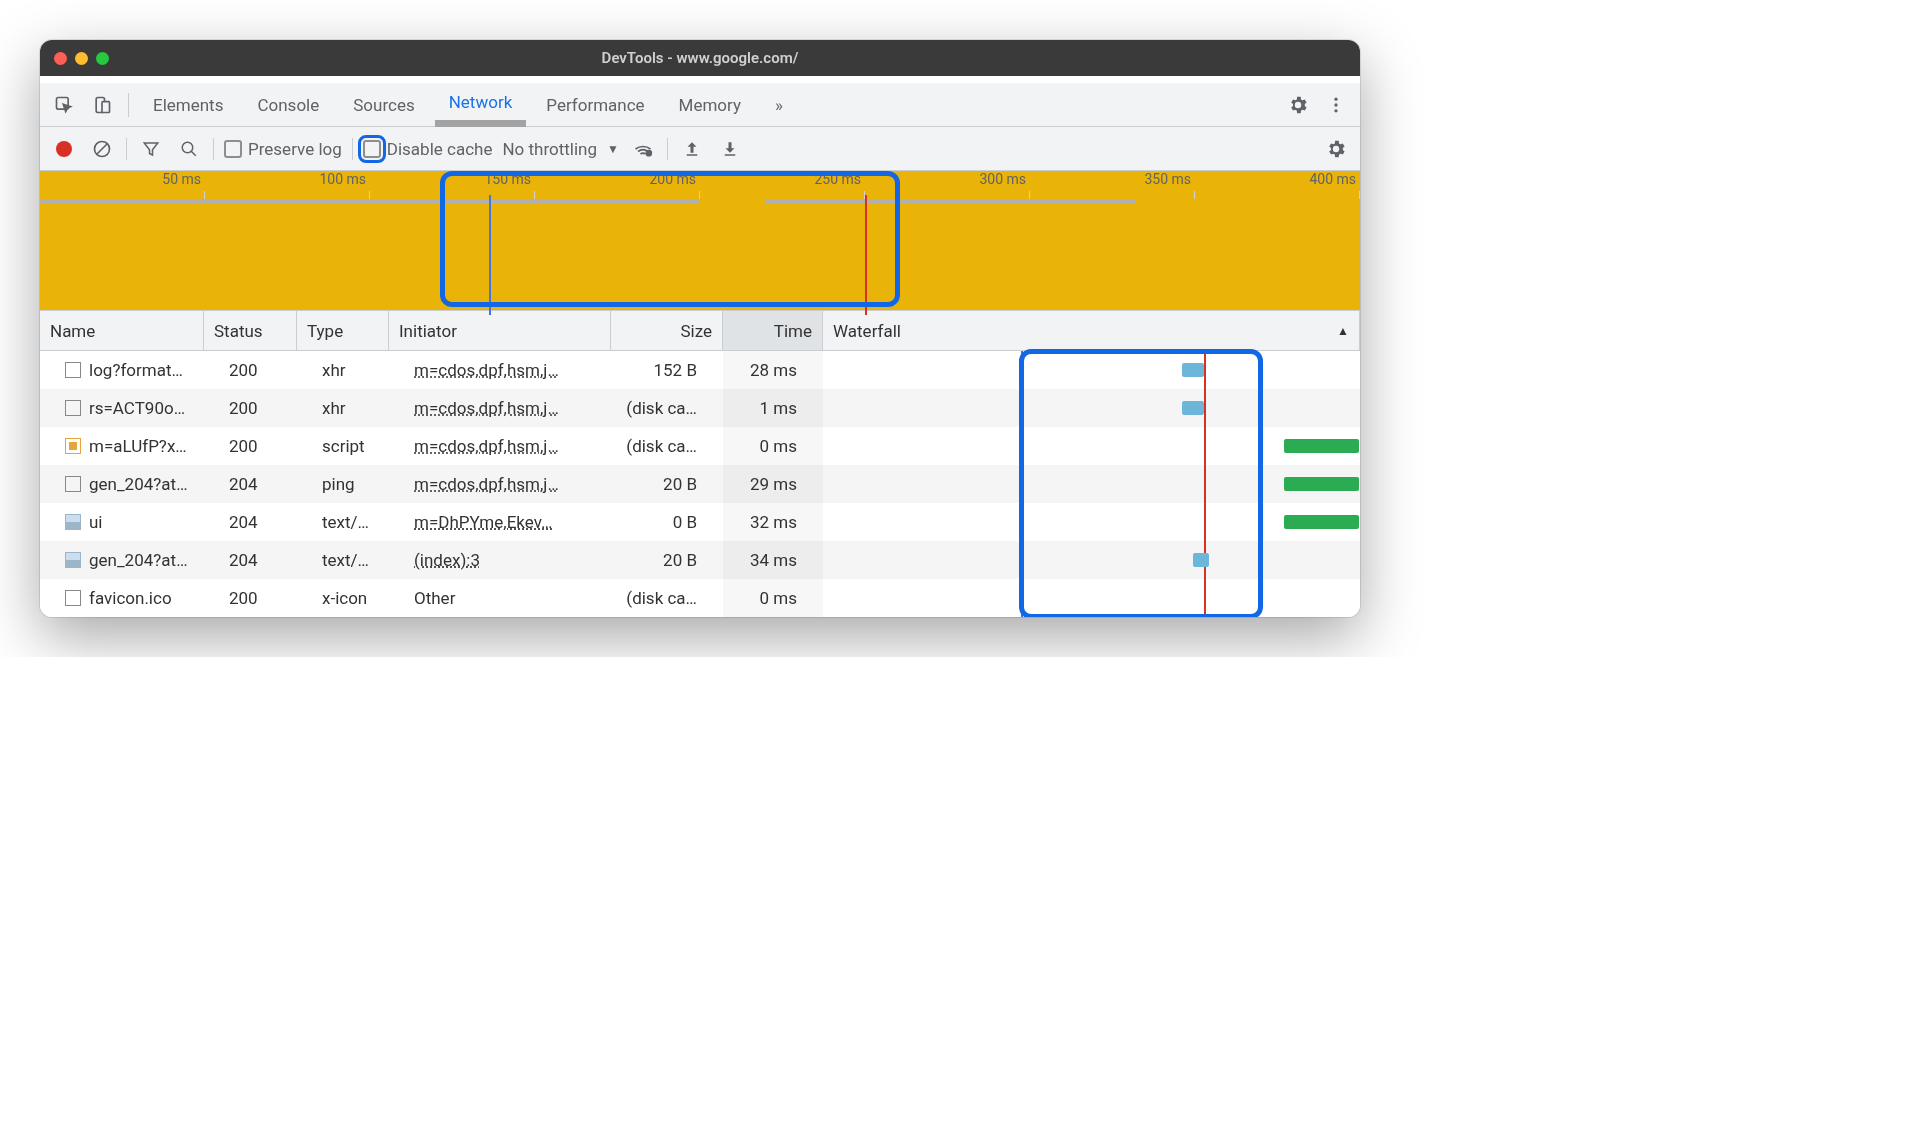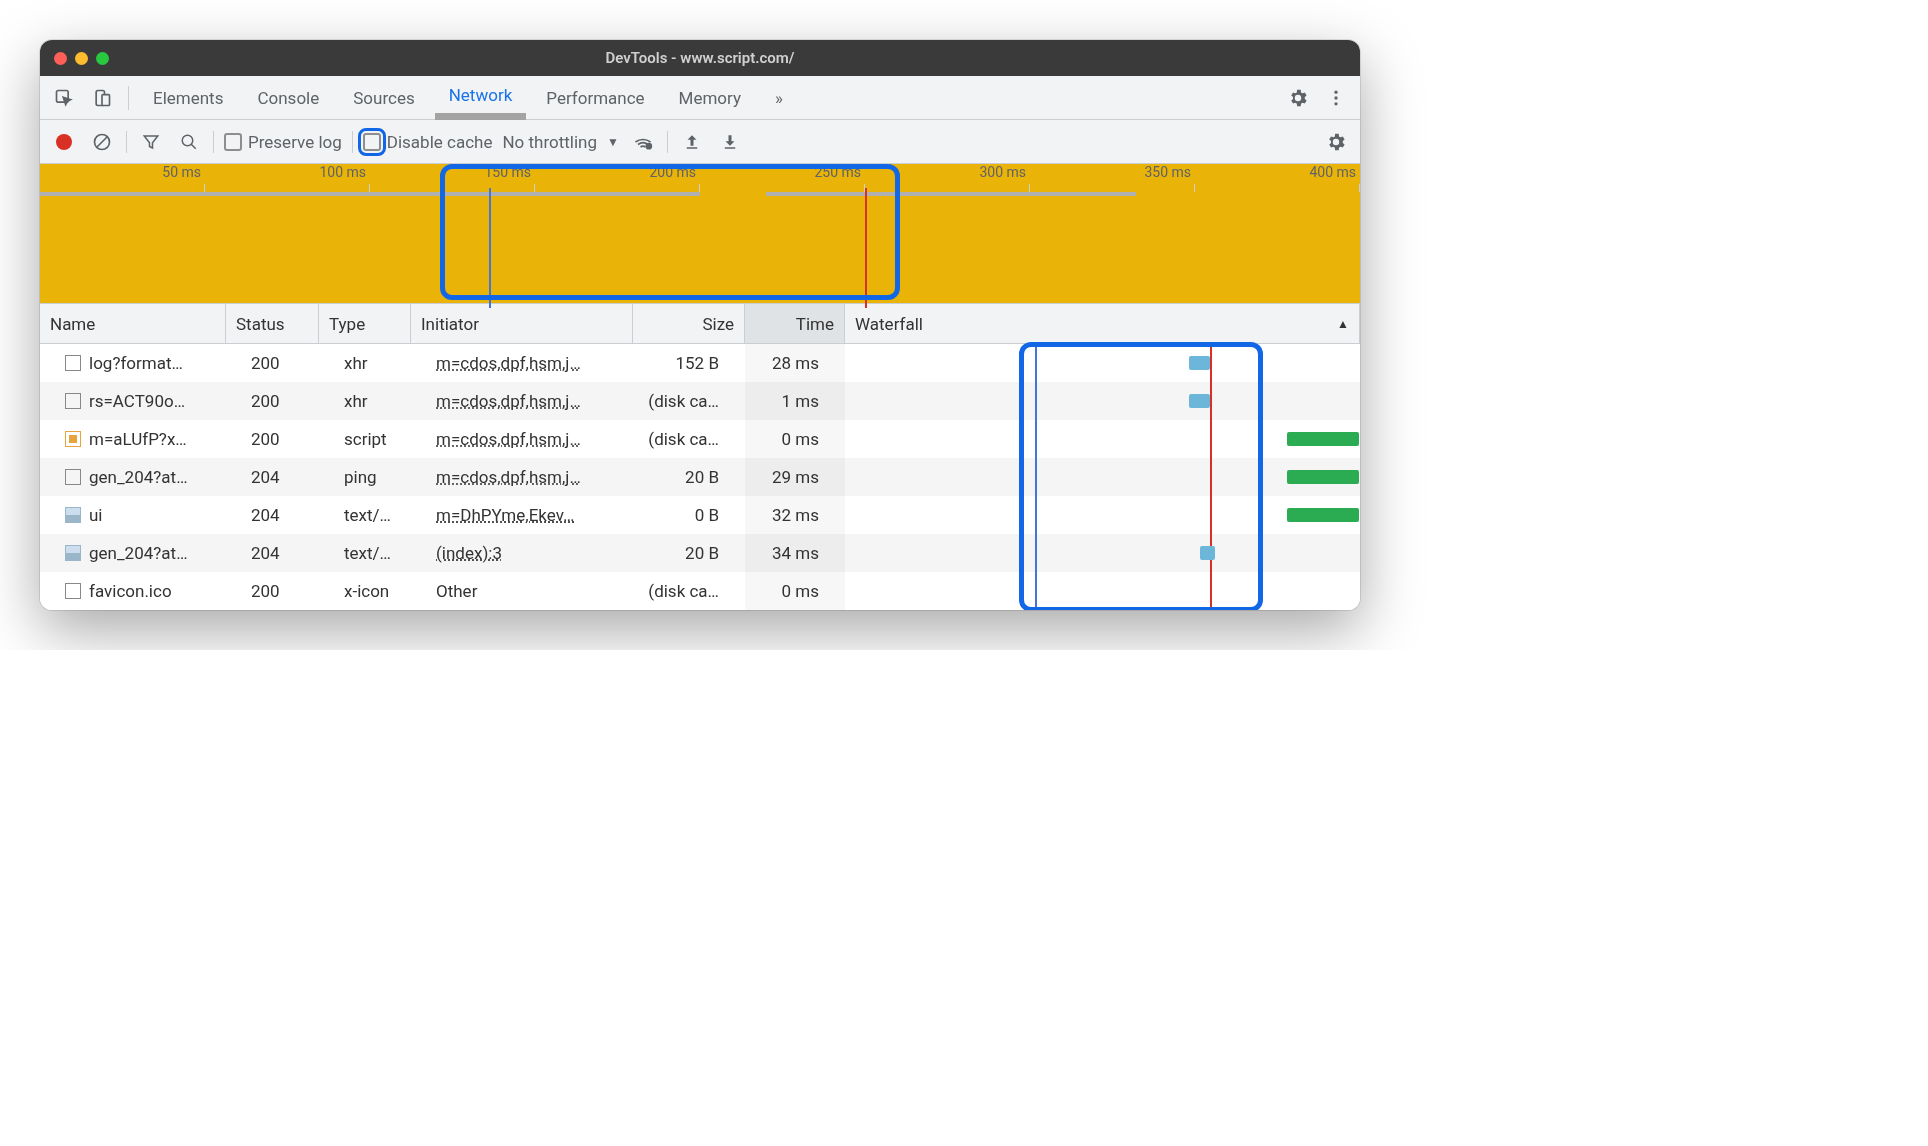--- a/index.html
+++ b/index.html
@@ -3,21 +3,21 @@
 <meta charset="utf-8">
 <style>
 * { margin:0; padding:0; box-sizing:border-box; font-family:-apple-system,BlinkMacSystemFont,"Segoe UI",Roboto,sans-serif; }
 body { background:#fff; padding:40px; }
 .window { width:1320px; border-radius:12px; overflow:hidden; box-shadow:0 20px 60px rgba(0,0,0,.35),0 0 0 1px rgba(0,0,0,.1); background:#fff; }
 .titlebar { background:#3a3a3a; height:36px; display:flex; align-items:center; padding:0 14px; position:relative; }
 .traffic { display:flex; gap:8px; }
 .traffic span { width:13px; height:13px; border-radius:50%; display:block; }
 .t-close{background:#ff5f57}.t-min{background:#febc2e}.t-max{background:#28c840}
 .title { position:absolute; left:50%; transform:translateX(-50%); color:#d0d0d0; font-size:15px; font-weight:600; }
-.tabbar { background:#f1f3f4; border-bottom:1px solid #cacdd1; display:flex; align-items:center; height:44px; padding:0 8px; gap:6px; color:#5f6368; font-size:17px; }
+.tabbar { background:#f1f3f4; border-bottom:1px solid #cacdd1; display:flex; align-items:center; height:44px; padding:0 8px; gap:6px; color:#5f6368; font-size:17px;margin-top:7px; }
 .tabbar .icn { width:32px; height:32px; display:flex; align-items:center; justify-content:center; cursor:pointer; }
 .tabbar .sep { width:1px; height:24px; background:#cacdd1; margin:0 4px; }
 .tabbar .tab { padding:0 14px; height:44px; display:flex; align-items:center; cursor:pointer; }
 .tabbar .tab.active { color:#1a73e8; border-bottom:7px solid #a3a3a3; margin-bottom:-1px; }
 .tabbar .spacer { flex:1; }
 .toolbar { background:#f1f3f4; border-bottom:1px solid #cacdd1; display:flex; align-items:center; height:44px; padding:0 10px; gap:10px; color:#5f6368; font-size:17px; }
 .toolbar .icn { width:28px; height:28px; display:flex; align-items:center; justify-content:center; cursor:pointer; }
 .rec { width:16px; height:16px; background:#d93025; border-radius:50%; }
 .chk { width:18px; height:18px; border:2px solid #8e8e8e; border-radius:3px; display:inline-block; vertical-align:middle; margin-right:6px; }
 .chk.hl { outline:3px solid #1267e6; outline-offset:2px; }
@@ -25,21 +25,21 @@
 .lbl { display:flex; align-items:center; }
 .overview { height:140px; border-bottom:1px solid #cacdd1; position:relative; background:#eab308; }
 .ticks { display:flex; height:22px; }
 .ticks div { flex:1; text-align:right; font-size:14px; color:#5f6368; padding-right:4px; position:relative; }
 .ticks div::after { content:""; position:absolute; right:0; top:20px; width:1px; height:8px; background:#d0d0d0; }
 .ov-bars { position:absolute; top:28px; left:0; right:0; }
 .ov-bar { position:absolute; height:4px; background:#b0b0b0; top:0; }
 .ov-hl { position:absolute; border:5px solid #1267e6; border-radius:12px; }
 .headers { display:flex; background:#f1f3f4; border-bottom:1px solid #cacdd1; font-size:17px; color:#333; height:40px; }
 .headers>div { padding:8px 10px; border-right:1px solid #cacdd1; display:flex; align-items:center; }
-.col-name{width:186px}.col-status{width:93px}.col-type{width:92px}.col-init{width:222px}.col-size{width:112px;justify-content:flex-end}.col-time{width:100px;justify-content:flex-end;background:#e0e3e5}.col-wf{flex:1;position:relative}
+.col-name{width:164px}.col-status{width:93px}.col-type{width:92px}.col-init{width:222px}.col-size{width:112px;justify-content:flex-end}.col-time{width:100px;justify-content:flex-end;background:#e0e3e5}.col-wf{flex:1;position:relative}
 .sort-ind { position:absolute; right:10px; font-size:12px; color:#333; }
 .rows { }
 .row { display:flex; height:38px; font-size:17px; color:#333; align-items:center; }
 .row:nth-child(odd){background:#fff}.row:nth-child(even){background:#f5f5f5}
 .row>div { padding:0 25px; border-right:1px solid transparent; overflow:hidden; white-space:nowrap; text-overflow:ellipsis; display:flex; align-items:center; height:100%; }
 .row .col-size,.row .col-time{justify-content:flex-end}
 .row .col-time{background:rgba(0,0,0,.03)}
 .docicn { width:16px; height:16px; border:1.5px solid #888; margin-right:8px; flex-shrink:0; }
 .docicn.js { border-color:#e8a33d; position:relative; }
 .docicn.js::after { content:""; position:absolute; inset:3px; background:#e8a33d; }
@@ -61,21 +61,21 @@
 <body>
 
 <div class="window">
 
   <div class="titlebar">
     <div class="traffic">
       <span class="t-close"></span>
       <span class="t-min"></span>
       <span class="t-max"></span>
     </div>
-    <div class="title">DevTools - www.script.com/</div>
+    <div class="title">DevTools - www.google.com/</div>
   </div>
 
   <div class="tabbar">
     <div class="icn">
       <svg width="20" height="20" viewBox="0 0 24 24" fill="none" stroke="#5f6368" stroke-width="2">
           <rect x="3" y="3" width="14" height="14" rx="2"></rect>
           <path d="M11 11 L20 14 L16 16 L14 20 Z" fill="#5f6368"></path>
         </svg>
     </div>
     <div class="icn">

